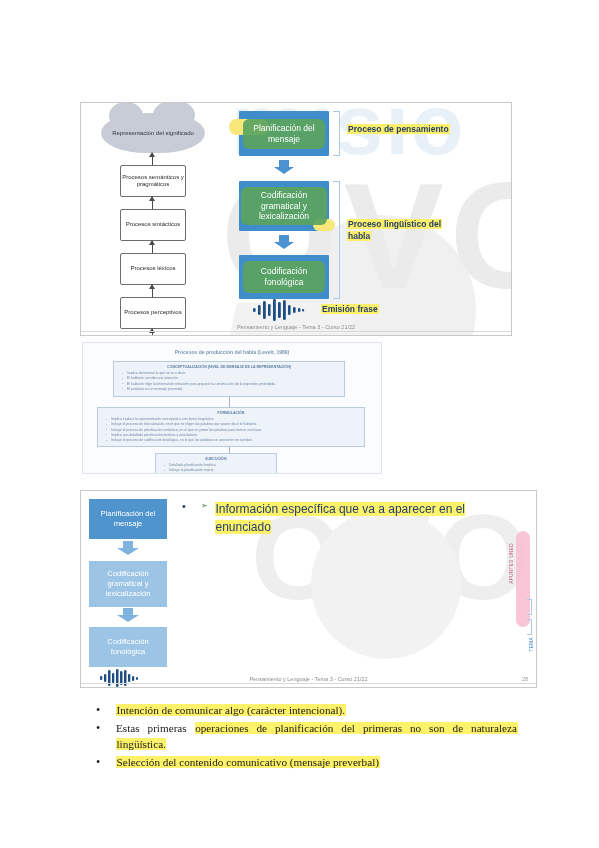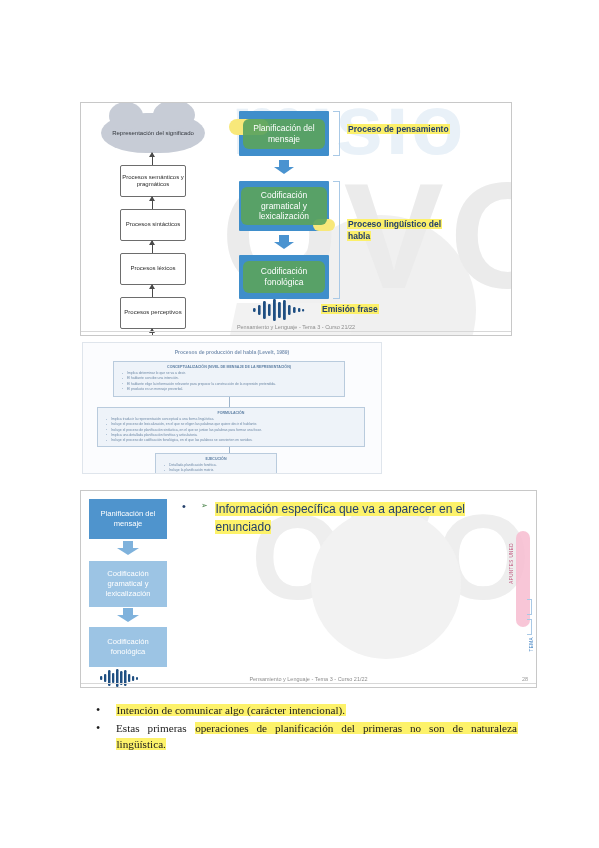--- a/index.html
+++ b/index.html
@@ -442,16 +442,17 @@
 
     <div class="foot-rule"></div>
     <div class="foot">Pensamiento y Lenguaje - Tema 3 -  Curso 21/22</div>
     <div class="pgnum">28</div>
   </div>
 
   <div class="notes">
     <ul>
       <li><mark>Intención de comunicar algo (carácter intencional).</mark></li>
       <li class="just">Estas primeras <mark>operaciones de planificación del primeras no son de naturaleza lingüística.</mark></li>
+      <li><mark>Selección del contenido comunicativo (mensaje preverbal)</mark></li>
     </ul>
   </div>
 
 </div>
 
 </body></html>

